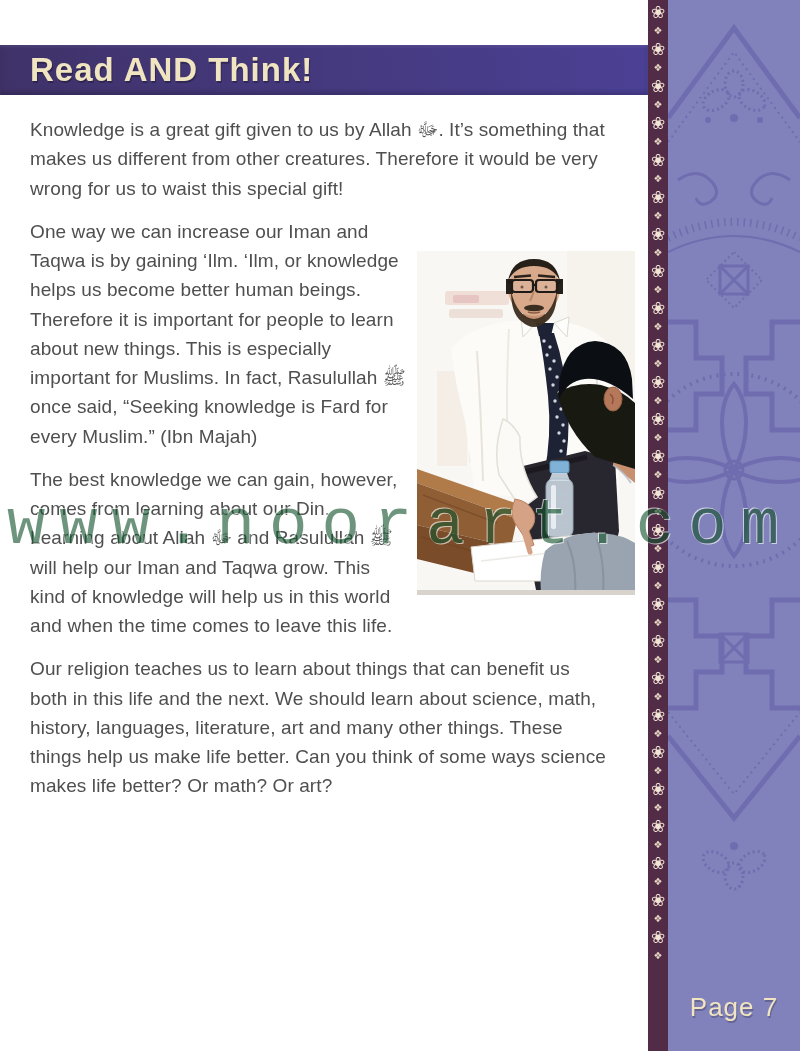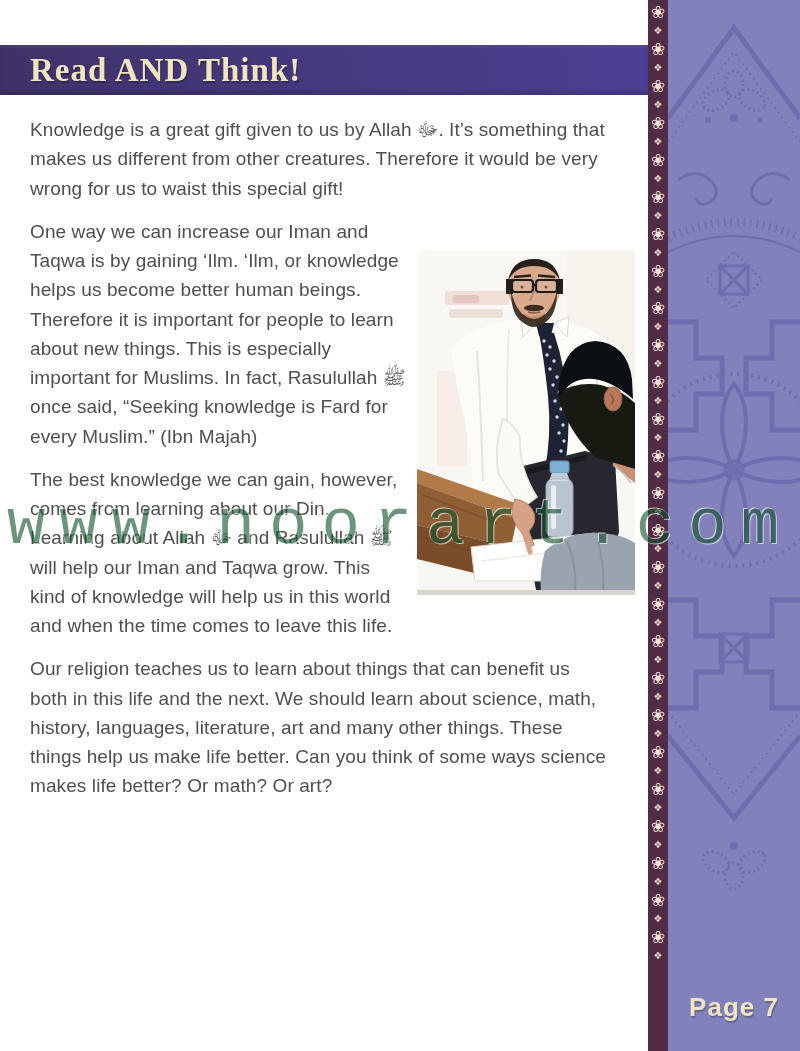--- a/index.html
+++ b/index.html
@@ -2,21 +2,21 @@
 <html style="--banner-start: #3f3269; --banner-end: #4b4094; --strip: #522b47; --band: #8181bb; --band-pattern: #6c6aad; --cream: #f0e5c0; --text: #4f4f4f;"><head>
 <meta charset="utf-8">
 <style>
   html,body{margin:0;padding:0;background:#ffffff;}
   .page{position:relative;width:800px;height:1051px;margin:0 auto;background:#fff;overflow:hidden;
         font-family:"Liberation Sans",sans-serif;}
 
   
   .banner{position:absolute;top:45px;left:0;width:648px;height:50px;
           background:linear-gradient(90deg,var(--banner-start,#3f3269),var(--banner-end,#4b4094));
-          display:flex;align-items:center;box-shadow:inset 0 -3px 5px rgba(0,0,0,.18), inset 0 2px 3px rgba(255,255,255,.08);font-family:Liberation Serif, serif;}
+          display:flex;align-items:center;box-shadow:inset 0 -3px 5px rgba(0,0,0,.18), inset 0 2px 3px rgba(255,255,255,.08);}
   .banner-title{padding-left:30px;font-size:33px;font-weight:800;letter-spacing:1px;
           color:var(--cream,#f0e5c0);text-shadow:1px 2px 0 rgba(0,0,0,.28);}
 
   
   .article{position:absolute;top:95px;left:0;width:635px;padding:20px 23px 0 30px;box-sizing:border-box;z-index:2;}
   .article p{margin:0 0 14px 0;font-size:19px;line-height:1.54;letter-spacing:.1px;
              color:var(--text,#4f4f4f);}
 
   
   .photo{float:right;width:218px;height:344px;margin:34px -23px 10px 10px;position:relative;}
@@ -25,21 +25,21 @@
   
   .strip{position:absolute;top:0;left:648px;width:20px;height:100%;background:var(--strip,#522b47);z-index:3;}
   .motifs{display:flex;flex-direction:column;align-items:center;gap:5px;padding-top:4px;overflow:hidden;height:100%;}
   .motifs .flower{font-size:17px;line-height:1;color:#f2e4d4;}
   .motifs .cross{font-size:10px;line-height:1;color:#e9d7c6;}
 
   
   .band{position:absolute;top:0;left:668px;width:132px;height:100%;background:var(--band,#8181bb);z-index:3;}
   .band svg{position:absolute;top:0;left:0;}
   .pagenum{position:absolute;bottom:28px;left:0;width:100%;text-align:center;
-           font-size:26px;font-weight:700;letter-spacing:1px;color:var(--cream,#f0e5c0);
+           font-size:26px;font-weight:400;letter-spacing:1px;color:var(--cream,#f0e5c0);
            text-shadow:1px 2px 0 rgba(0,0,0,.22);}
 
   
   .watermark{position:absolute;top:494px;left:0;width:800px;z-index:30;pointer-events:none;
              text-align:center;white-space:nowrap;
              font-family:"Liberation Mono","DejaVu Sans Mono",monospace;
              font-size:64px;line-height:1;letter-spacing:14px;color:#14532d;opacity:.62;
              text-shadow:1px 1px 0 #ffffff,-1px -1px 0 #ffffff;}
 </style>
 </head>

